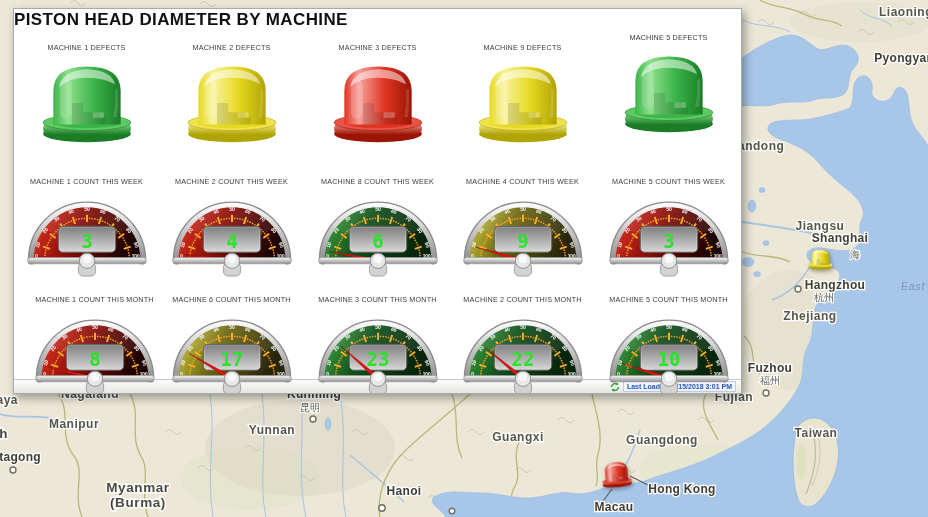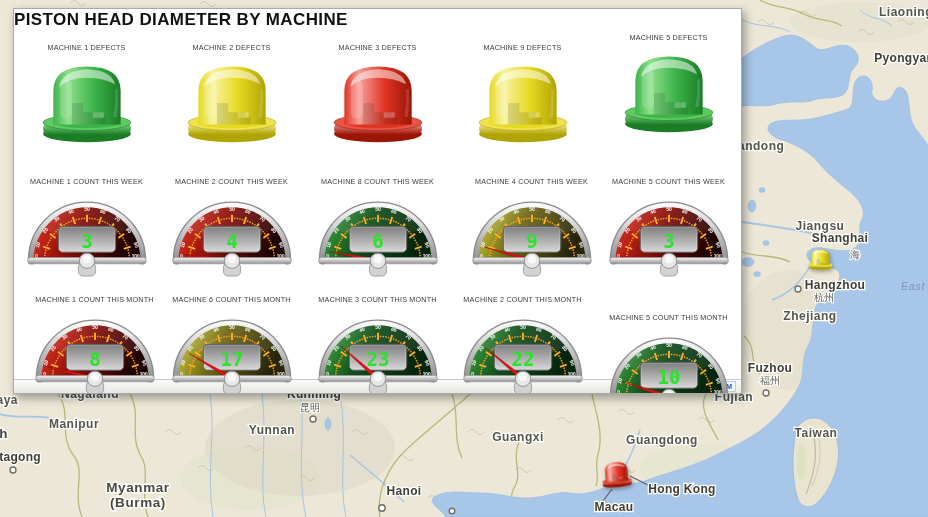--- a/index.html
+++ b/index.html
@@ -648,21 +648,21 @@
   <rect x="37.2" y="39.2" width="57.6" height="24.6" rx="3.5" fill="none" stroke="#ffffff" stroke-width="0.7" opacity="0.25"></rect>
   <text x="66" y="60.5" class="gd">6</text>
   <polygon points="66.4,71.9 65.6,76.1 14.9,64.3" fill="#e01212" stroke="#8a0a0a" stroke-width="0.4"></polygon>
   <rect x="4" y="70.6" width="124" height="6.6" rx="3.3" fill="url(#gg7r)" stroke="#909090" stroke-width="0.6"></rect>
   <rect x="57" y="76" width="18" height="14" rx="5" fill="#d2d2d2" stroke="#8f8f8f" stroke-width="0.8"></rect>
   <circle cx="66" cy="74" r="8" fill="#e8e8e8" stroke="#8f8f8f" stroke-width="1"></circle>
   <circle cx="66" cy="72.5" r="4.2" fill="#f8f8f8"></circle>
   </svg>
         </div>
     </div>
-    <div class="cell" style="left:445px;top:168px">
+    <div class="cell" style="left:436px;top:168px">
       <div class="cell-label">MACHINE 4 COUNT THIS WEEK</div>
       <div class="holder gauge-h">
           <svg width="130" height="88" viewBox="0 0 132 92">
   <defs>
     <linearGradient id="gg8f" x1="0" y1="0" x2="1" y2="0.25">
       <stop offset="0" stop-color="#dcd847"></stop>
                 <stop offset="0.45" stop-color="#6d6712"></stop>
                 <stop offset="1" stop-color="#28250b"></stop>
     </linearGradient>
     <linearGradient id="gg8r" x1="0" y1="0" x2="0" y2="1">
@@ -1225,21 +1225,21 @@
   <rect x="37.2" y="39.2" width="57.6" height="24.6" rx="3.5" fill="none" stroke="#ffffff" stroke-width="0.7" opacity="0.25"></rect>
   <text x="66" y="60.5" class="gd">22</text>
   <polygon points="67.3,72.4 64.7,75.6 25.9,40.9" fill="#e01212" stroke="#8a0a0a" stroke-width="0.4"></polygon>
   <rect x="4" y="70.6" width="124" height="6.6" rx="3.3" fill="url(#gg13r)" stroke="#909090" stroke-width="0.6"></rect>
   <rect x="57" y="76" width="18" height="14" rx="5" fill="#d2d2d2" stroke="#8f8f8f" stroke-width="0.8"></rect>
   <circle cx="66" cy="74" r="8" fill="#e8e8e8" stroke="#8f8f8f" stroke-width="1"></circle>
   <circle cx="66" cy="72.5" r="4.2" fill="#f8f8f8"></circle>
   </svg>
         </div>
     </div>
-    <div class="cell" style="left:582px;top:304px">
+    <div class="cell" style="left:582px;top:286px">
       <div class="cell-label">MACHINE 5 COUNT THIS MONTH</div>
       <div class="holder gauge-h">
           <svg width="130" height="88" viewBox="0 0 132 92">
   <defs>
     <linearGradient id="gg14f" x1="0" y1="0" x2="1" y2="0.25">
       <stop offset="0" stop-color="#46b246"></stop>
                 <stop offset="0.45" stop-color="#114f1b"></stop>
                 <stop offset="1" stop-color="#06240c"></stop>
     </linearGradient>
     <linearGradient id="gg14r" x1="0" y1="0" x2="0" y2="1">

